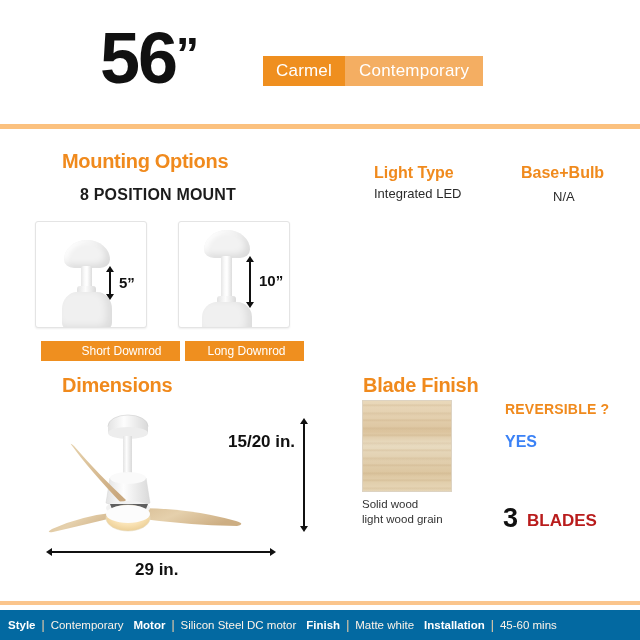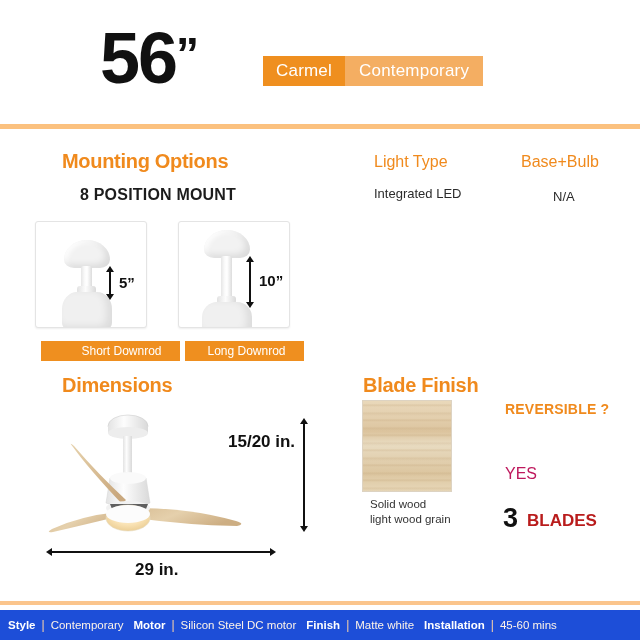--- a/index.html
+++ b/index.html
@@ -85,22 +85,23 @@
     color: #1c1c1c;
     font-size: 16px;
     font-weight: bold;
     letter-spacing: 0.2px;
     white-space: nowrap;
   }
   .field-title {
     position: absolute;
     color: #f08a1d;
     font-size: 16px;
-    font-weight: normal;
-    white-space: nowrap;
+    font-weight: bold;
+    white-space: nowrap;
+    margin-top: 11px;
   }
   .field-value {
     position: absolute;
     color: #2b2b2b;
     font-size: 13px;
     white-space: nowrap;
   }
 
   
   .mount-card {
@@ -218,37 +219,35 @@
         rgba(190,158,112,0.00) 15px
       ),
       linear-gradient(180deg, #e9d8ba 0%, #e3cfae 18%, #dcc49e 34%, #e9dcc2 48%, #e2d0b0 64%, #dcc6a0 80%, #e7d7b8 100%);
   }
   .swatch-caption {
     position: absolute;
     color: #333333;
     font-size: 11.5px;
     line-height: 14px;
     white-space: nowrap;
-    margin-left: 8px;
   }
   .rev-title {
     position: absolute;
     color: #f08a1d;
     font-size: 14px;
     font-weight: bold;
     letter-spacing: 0.2px;
     white-space: nowrap;
   }
   .rev-value {
     position: absolute;
-    color: #be185d;
+    color: #3b82f6;
     font-size: 16px;
-    font-weight: normal;
-    white-space: nowrap;
-    margin-top: 32px;
+    font-weight: bold;
+    white-space: nowrap;
   }
   .blades-count {
     position: absolute;
     color: #111111;
     font-size: 27px;
     font-weight: bold;
     white-space: nowrap;
   }
   .blades-word {
     position: absolute;
@@ -262,21 +261,21 @@
   .footer-rule {
     position: absolute;
     left: 0; top: 601px;
     width: 640px; height: 4px;
     background: #fbc58c;
   }
   .footer-bar {
     position: absolute;
     left: 0; top: 610px;
     width: 640px; height: 30px;
-    background: #1d4ed8;
+    background: #0369a1;
     display: flex;
     align-items: center;
     padding-left: 8px;
     box-sizing: border-box;
   }
   .f-label {
     color: #ffffff;
     font-size: 11.5px;
     font-weight: bold;
     white-space: nowrap;

